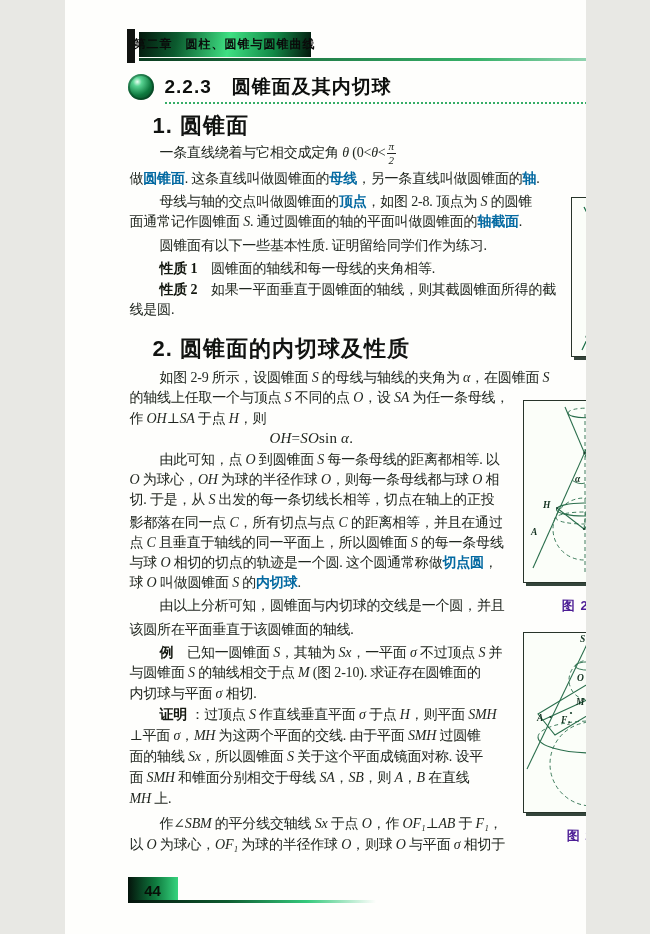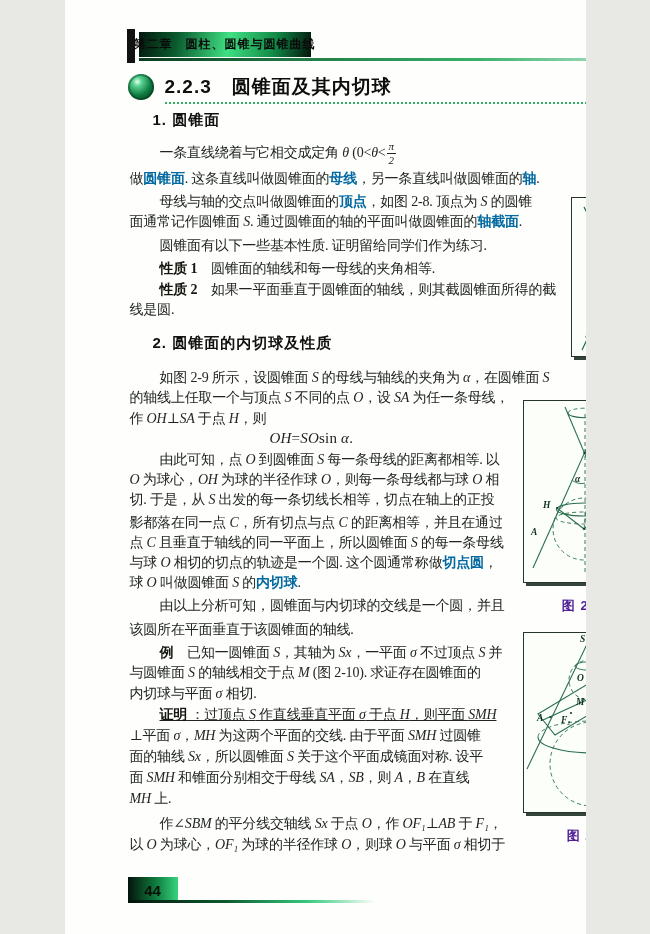--- a/index.html
+++ b/index.html
@@ -15,21 +15,21 @@
   .banner-rule{position:absolute;left:74px;top:58px;width:518px;height:3px;
           background:linear-gradient(90deg,#0a3c1f 0%,#23814a 35%,#37b169 65%,#9fd9bb 90%,rgba(255,255,255,0));}
   
   .ball{position:absolute;left:63px;top:74px;width:26px;height:26px;border-radius:50%;
         background:radial-gradient(circle at 36% 30%,#e9fff2 0%,#58d392 18%,#0e7a3f 55%,#053019 100%);
         box-shadow:inset 0 0 0 2px rgba(4,40,20,.35);}
   .sec-title{position:absolute;left:100px;top:74px;font-size:19px;font-weight:bold;color:#0d0f0d;
         letter-spacing:1px;font-family:"Liberation Sans",sans-serif;white-space:nowrap;}
   .sec-dots{position:absolute;left:100px;top:88px;width:514px;height:14px;
         border-bottom:2px dotted #35ad67;}
-  .h1,.h2{position:absolute;font-size:15px;font-weight:bold;color:#111311;white-space:nowrap;
+  .h1,.h2{position:absolute;font-size:22px;font-weight:bold;color:#111311;white-space:nowrap;
         font-family:"Liberation Sans",sans-serif;letter-spacing:1px;}
   .h1{left:88px;top:111px;}
   .h2{left:88px;top:334px;}
   
   .tline{position:absolute;font-size:14px;line-height:19px;white-space:nowrap;color:#20261f;letter-spacing:-.2px;}
   .tline .v{font-family:"Liberation Serif","DejaVu Serif",serif;font-style:italic;}
   .tline .kw{font-weight:bold;color:#0369a1;}
   .tline .b{font-weight:bold;color:#13170f;}
   .tline.math{font-size:15px;letter-spacing:.2px;}
   .frac{display:inline-flex;flex-direction:column;align-items:center;vertical-align:middle;
@@ -89,21 +89,21 @@
       <div class="tline" style="left: 65px; top: 490px;"><span>切. 于是，从 </span><span class="v">S</span><span> 出发的每一条切线长相等，切点在轴上的正投</span></div>
       <div class="tline" style="left: 65px; top: 513px;"><span>影都落在同一点 </span><span class="v">C</span><span>，所有切点与点 </span><span class="v">C</span><span> 的距离相等，并且在通过</span></div>
       <div class="tline" style="left: 65px; top: 533px;"><span>点 </span><span class="v">C</span><span> 且垂直于轴线的同一平面上，所以圆锥面 </span><span class="v">S</span><span> 的每一条母线</span></div>
       <div class="tline" style="left: 65px; top: 553px;"><span>与球 </span><span class="v">O</span><span> 相切的切点的轨迹是一个圆. 这个圆通常称做</span><span class="kw">切点圆</span><span>，</span></div>
       <div class="tline" style="left: 65px; top: 573px;"><span>球 </span><span class="v">O</span><span> 叫做圆锥面 </span><span class="v">S</span><span> 的</span><span class="kw">内切球</span><span>.</span></div>
       <div class="tline" style="left: 95px; top: 596px;"><span>由以上分析可知，圆锥面与内切球的交线是一个圆，并且</span></div>
       <div class="tline" style="left: 65px; top: 620px;"><span>该圆所在平面垂直于该圆锥面的轴线.</span></div>
       <div class="tline" style="left: 95px; top: 643px;"><span class="b">例</span><span>　已知一圆锥面 </span><span class="v">S</span><span>，其轴为 </span><span class="v">Sx</span><span>，一平面 </span><span class="v">σ</span><span> 不过顶点 </span><span class="v">S</span><span> 并</span></div>
       <div class="tline" style="left: 65px; top: 663px;"><span>与圆锥面 </span><span class="v">S</span><span> 的轴线相交于点 </span><span class="v">M</span><span> (图 2-10). 求证存在圆锥面的</span></div>
       <div class="tline" style="left: 65px; top: 684px;"><span>内切球与平面 </span><span class="v">σ</span><span> 相切.</span></div>
-      <div class="tline" style="left: 95px; top: 705px; text-decoration: underline;"><span class="b">证明</span><span> ：过顶点 </span><span class="v">S</span><span> 作直线垂直平面 </span><span class="v">σ</span><span> 于点 </span><span class="v">H</span><span>，则平面 </span><span class="v">SMH</span></div>
+      <div class="tline" style="left: 95px; top: 705px;"><span class="b">证明</span><span> ：过顶点 </span><span class="v">S</span><span> 作直线垂直平面 </span><span class="v">σ</span><span> 于点 </span><span class="v">H</span><span>，则平面 </span><span class="v">SMH</span></div>
       <div class="tline" style="left: 65px; top: 726px;"><span>⊥平面 </span><span class="v">σ</span><span>，</span><span class="v">MH</span><span> 为这两个平面的交线. 由于平面 </span><span class="v">SMH</span><span> 过圆锥</span></div>
       <div class="tline" style="left: 65px; top: 747px;"><span>面的轴线 </span><span class="v">Sx</span><span>，所以圆锥面 </span><span class="v">S</span><span> 关于这个平面成镜面对称. 设平</span></div>
       <div class="tline" style="left: 65px; top: 768px;"><span>面 </span><span class="v">SMH</span><span> 和锥面分别相交于母线 </span><span class="v">SA</span><span>，</span><span class="v">SB</span><span>，则 </span><span class="v">A</span><span>，</span><span class="v">B</span><span> 在直线</span></div>
       <div class="tline" style="left: 65px; top: 789px;"><span class="v">MH</span><span> 上.</span></div>
       <div class="tline" style="left: 95px; top: 814px;"><span>作∠</span><span class="v">SBM</span><span> 的平分线交轴线 </span><span class="v">Sx</span><span> 于点 </span><span class="v">O</span><span>，作 </span><span class="v">OF₁</span><span>⊥</span><span class="v">AB</span><span> 于 </span><span class="v">F₁</span><span>，</span></div>
       <div class="tline" style="left: 65px; top: 835px;"><span>以 </span><span class="v">O</span><span> 为球心，</span><span class="v">OF₁</span><span> 为球的半径作球 </span><span class="v">O</span><span>，则球 </span><span class="v">O</span><span> 与平面 </span><span class="v">σ</span><span> 相切于</span></div>
     </div>
 
   <div class="figframe" style="left:506px;top:197px;width:101px;height:158px;">
     <svg width="101" height="158" viewBox="0 0 101 158">

